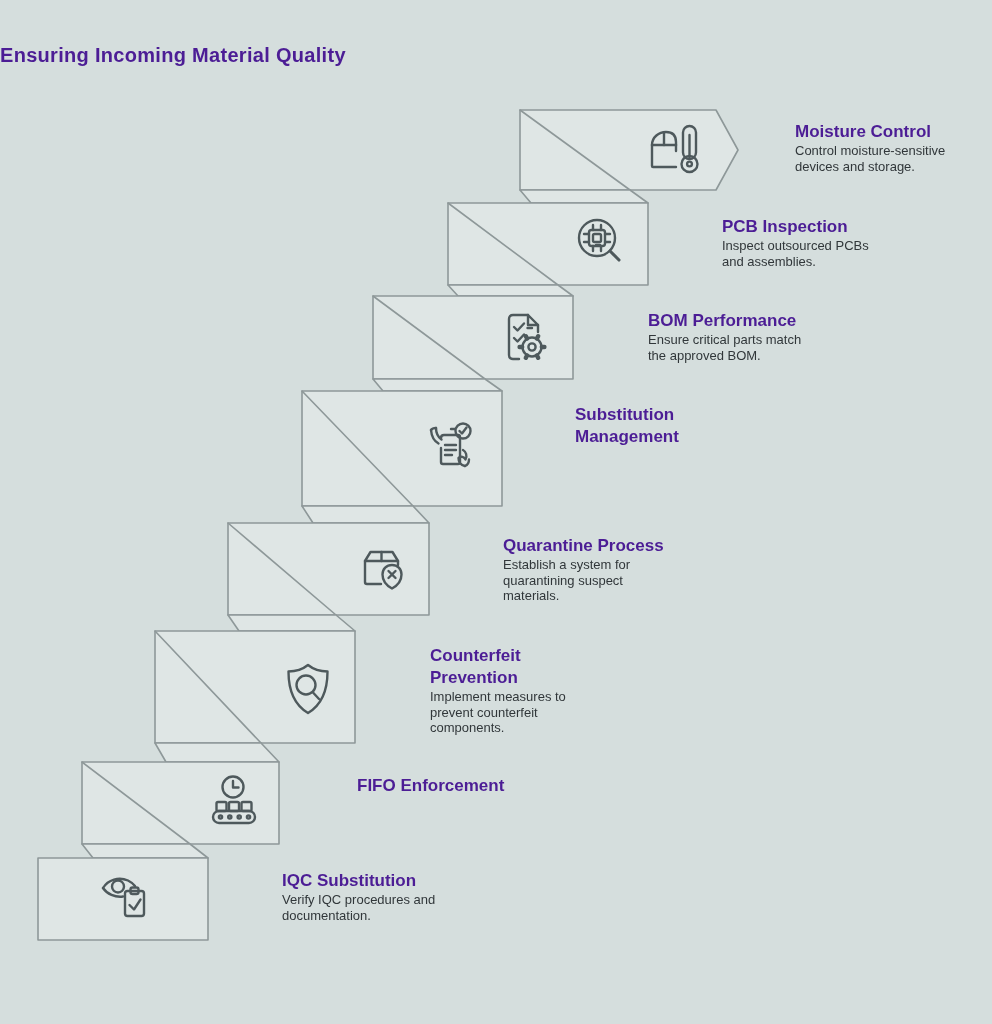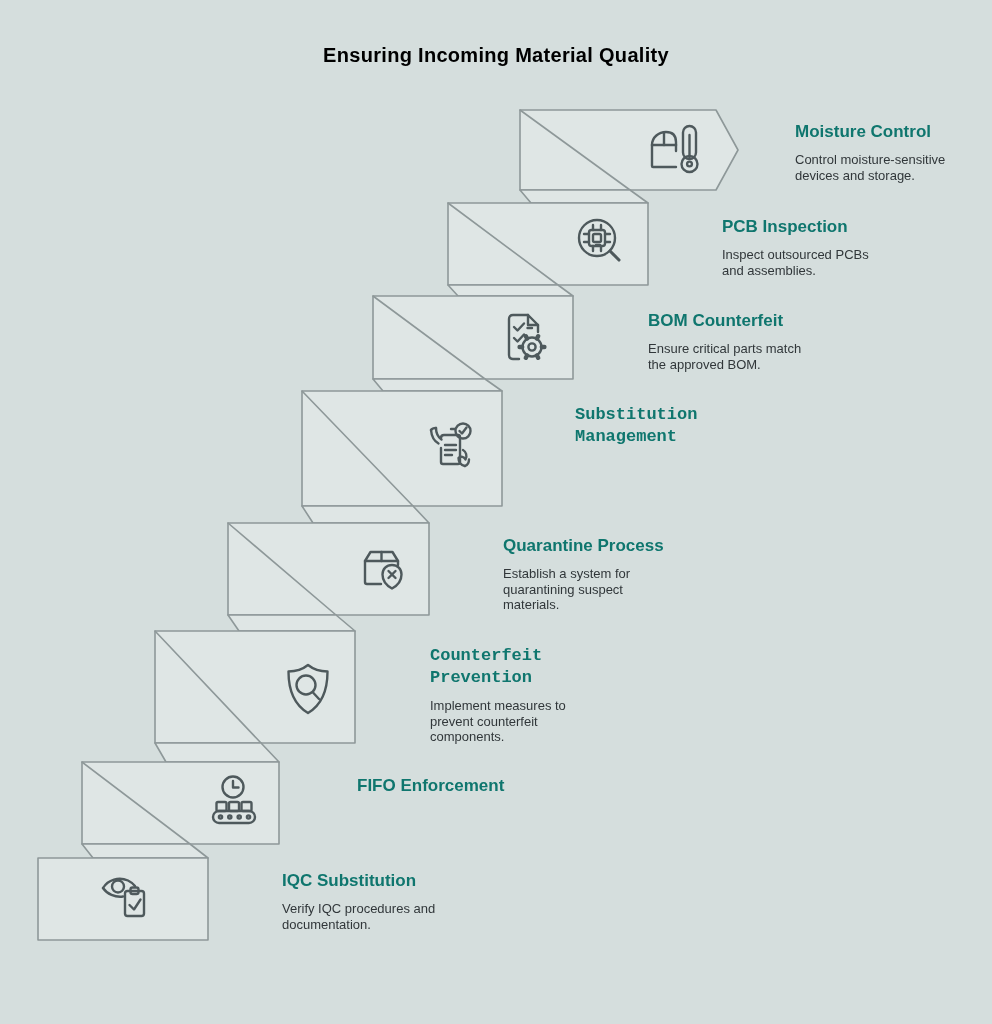--- a/index.html
+++ b/index.html
@@ -5,41 +5,39 @@
   html,body{margin:0;padding:0;}
   body{
     width:992px;height:1024px;
     background:#d5dedd;
     font-family:"Liberation Sans", sans-serif;
     overflow:hidden;
   }
   .canvas{position:relative;width:992px;height:1024px;}
   .page-title{
     position:absolute;left:0;top:44px;width:992px;
-    text-align:center;
     font-size:20px;font-weight:bold;letter-spacing:.3px;
-    color:#000000;
+    color:#4c1d95;
   }
   svg.staircase{position:absolute;left:0;top:0;}
   .face,.fold{fill:#dfe6e5;stroke:#8e9899;stroke-width:1.6;stroke-linejoin:round;}
   .diag{fill:none;stroke:#8e9899;stroke-width:1.6;stroke-linecap:round;}
   .step-icon{position:absolute;width:64px;height:64px;}
   .step-icon path,.step-icon rect,.step-icon circle,.step-icon line,.step-icon polyline{
     fill:none;stroke:#4e595c;stroke-width:2.4;stroke-linecap:round;stroke-linejoin:round;
   }
   .step-icon .thick{stroke-width:4.4;}
   .step-icon .mid{stroke-width:3.1;}
   .step-text{position:absolute;}
   .step-title{
     font-size:17px;font-weight:bold;line-height:22px;
-    color:#0f766e;white-space:nowrap;
-  }
-  .step-title.wrap{white-space:normal;font-family:Liberation Mono, monospace;}
+    color:#4c1d95;white-space:nowrap;
+  }
+  .step-title.wrap{white-space:normal;}
   .step-desc{
-    margin-top:9px;
     font-size:13px;line-height:15.5px;
     color:#31373a;
   }
 </style>
 </head>
 <body>
 
 <div class="canvas">
 
   <div class="page-title">Ensuring Incoming Material Quality</div>
@@ -187,21 +185,21 @@
     <div class="step-title">Moisture Control</div>
     <div class="step-desc" style="width:170px">Control moisture-sensitive devices and storage.</div>
   </div>
 
   <div class="step-text" style="left:722px;top:216px">
     <div class="step-title">PCB Inspection</div>
     <div class="step-desc" style="width:155px">Inspect outsourced PCBs and assemblies.</div>
   </div>
 
   <div class="step-text" style="left:648px;top:310px">
-    <div class="step-title">BOM Counterfeit</div>
+    <div class="step-title">BOM Performance</div>
     <div class="step-desc" style="width:172px">Ensure critical parts match the approved BOM.</div>
   </div>
 
   <div class="step-text" style="left:575px;top:404px">
     <div class="step-title wrap" style="width:122px">Substitution Management</div>
   </div>
 
   <div class="step-text" style="left:503px;top:535px">
     <div class="step-title">Quarantine Process</div>
     <div class="step-desc" style="width:140px">Establish a system for quarantining suspect materials.</div>

